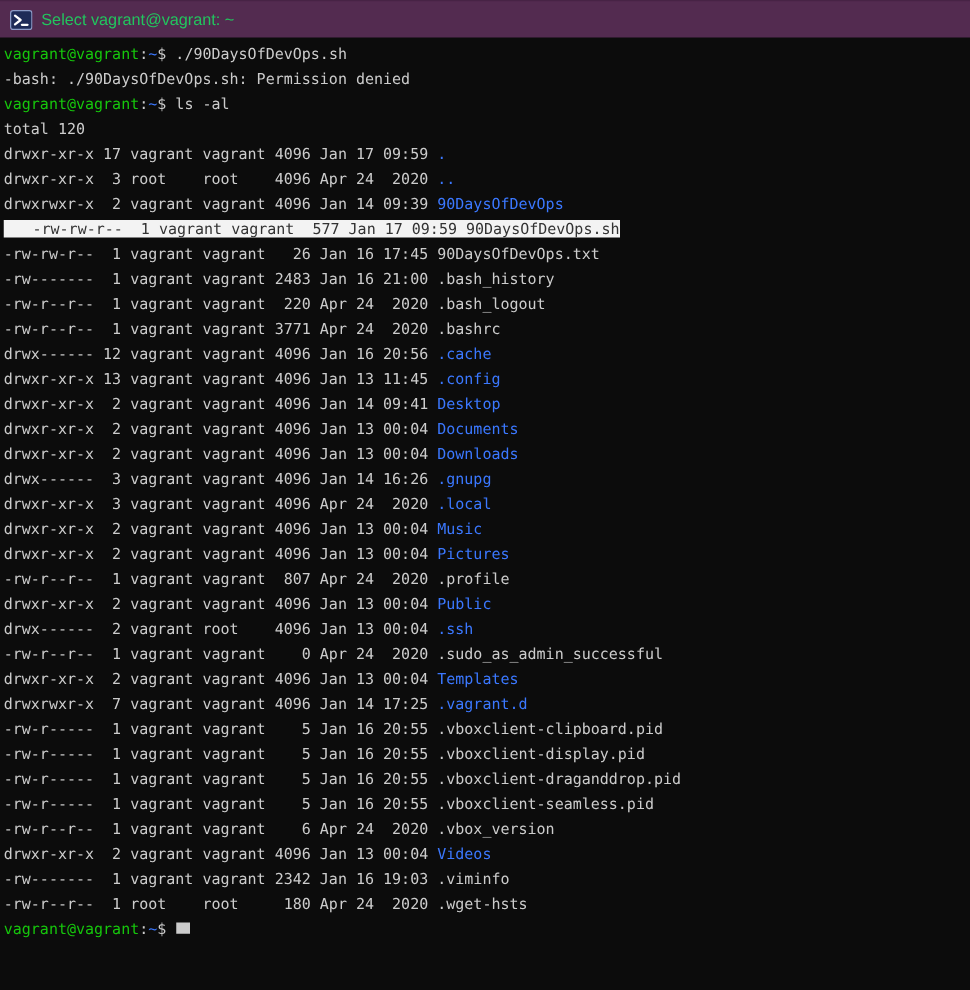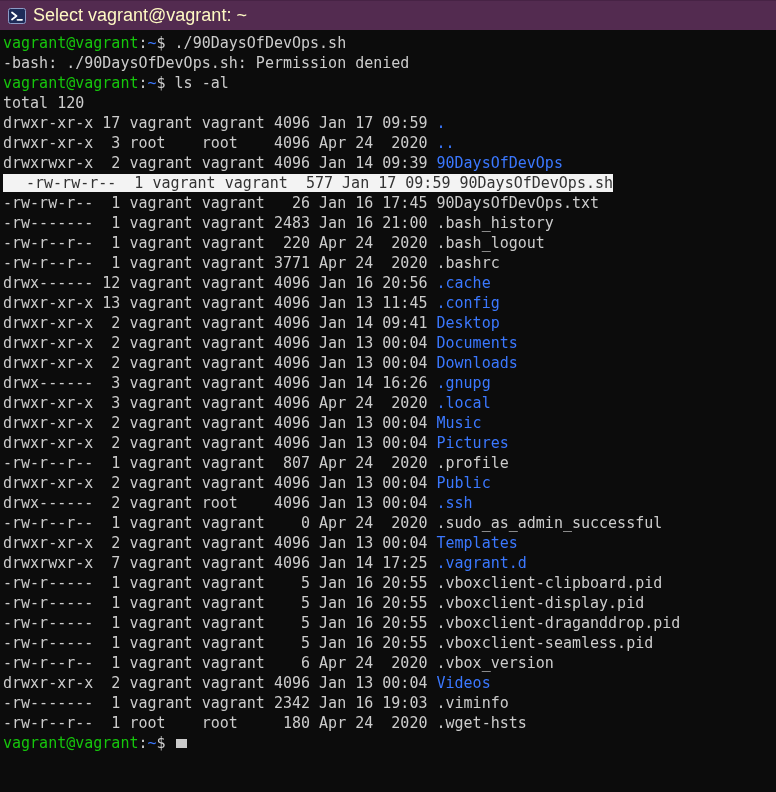--- a/index.html
+++ b/index.html
@@ -13,30 +13,30 @@
     background: #0C0C0C; position: relative;
   }
   .titlebar {
     height: 30px; background: #532B50;
     display: flex; align-items: center;
     padding: 0 8px; gap: 7px;
     border-top: 1px solid #472345;
   }
   .app-icon { display: inline-flex; width: 18px; height: 16px; }
   .title-text {
-    color: #fef9c3;
+    color: #22c55e;
     font-family: "Liberation Sans", sans-serif;
-    font-size: 18px;
+    font-size: 13px;
     white-space: pre;
   }
   .terminal {
     position: absolute; top: 30px; left: 0; right: 0; bottom: 0;
     padding: 3px 0 0 3px;
     font-family: "DejaVu Sans Mono", monospace;
-    font-size: 15px; line-height: 20px;
+    font-size: 12px; line-height: 20px;
     white-space: pre;
     color: #CCCCCC;
     cursor: text;
   }
   .line { height: 20px; }
   .c-fg    { color: #CCCCCC; }
   .c-green { color: #16C60C; }
   .c-blue  { color: #3B78FF; }
   .c-sel   { color: #333333; background: #F3F3F3; padding-left: 23px; }
   .cursor {

